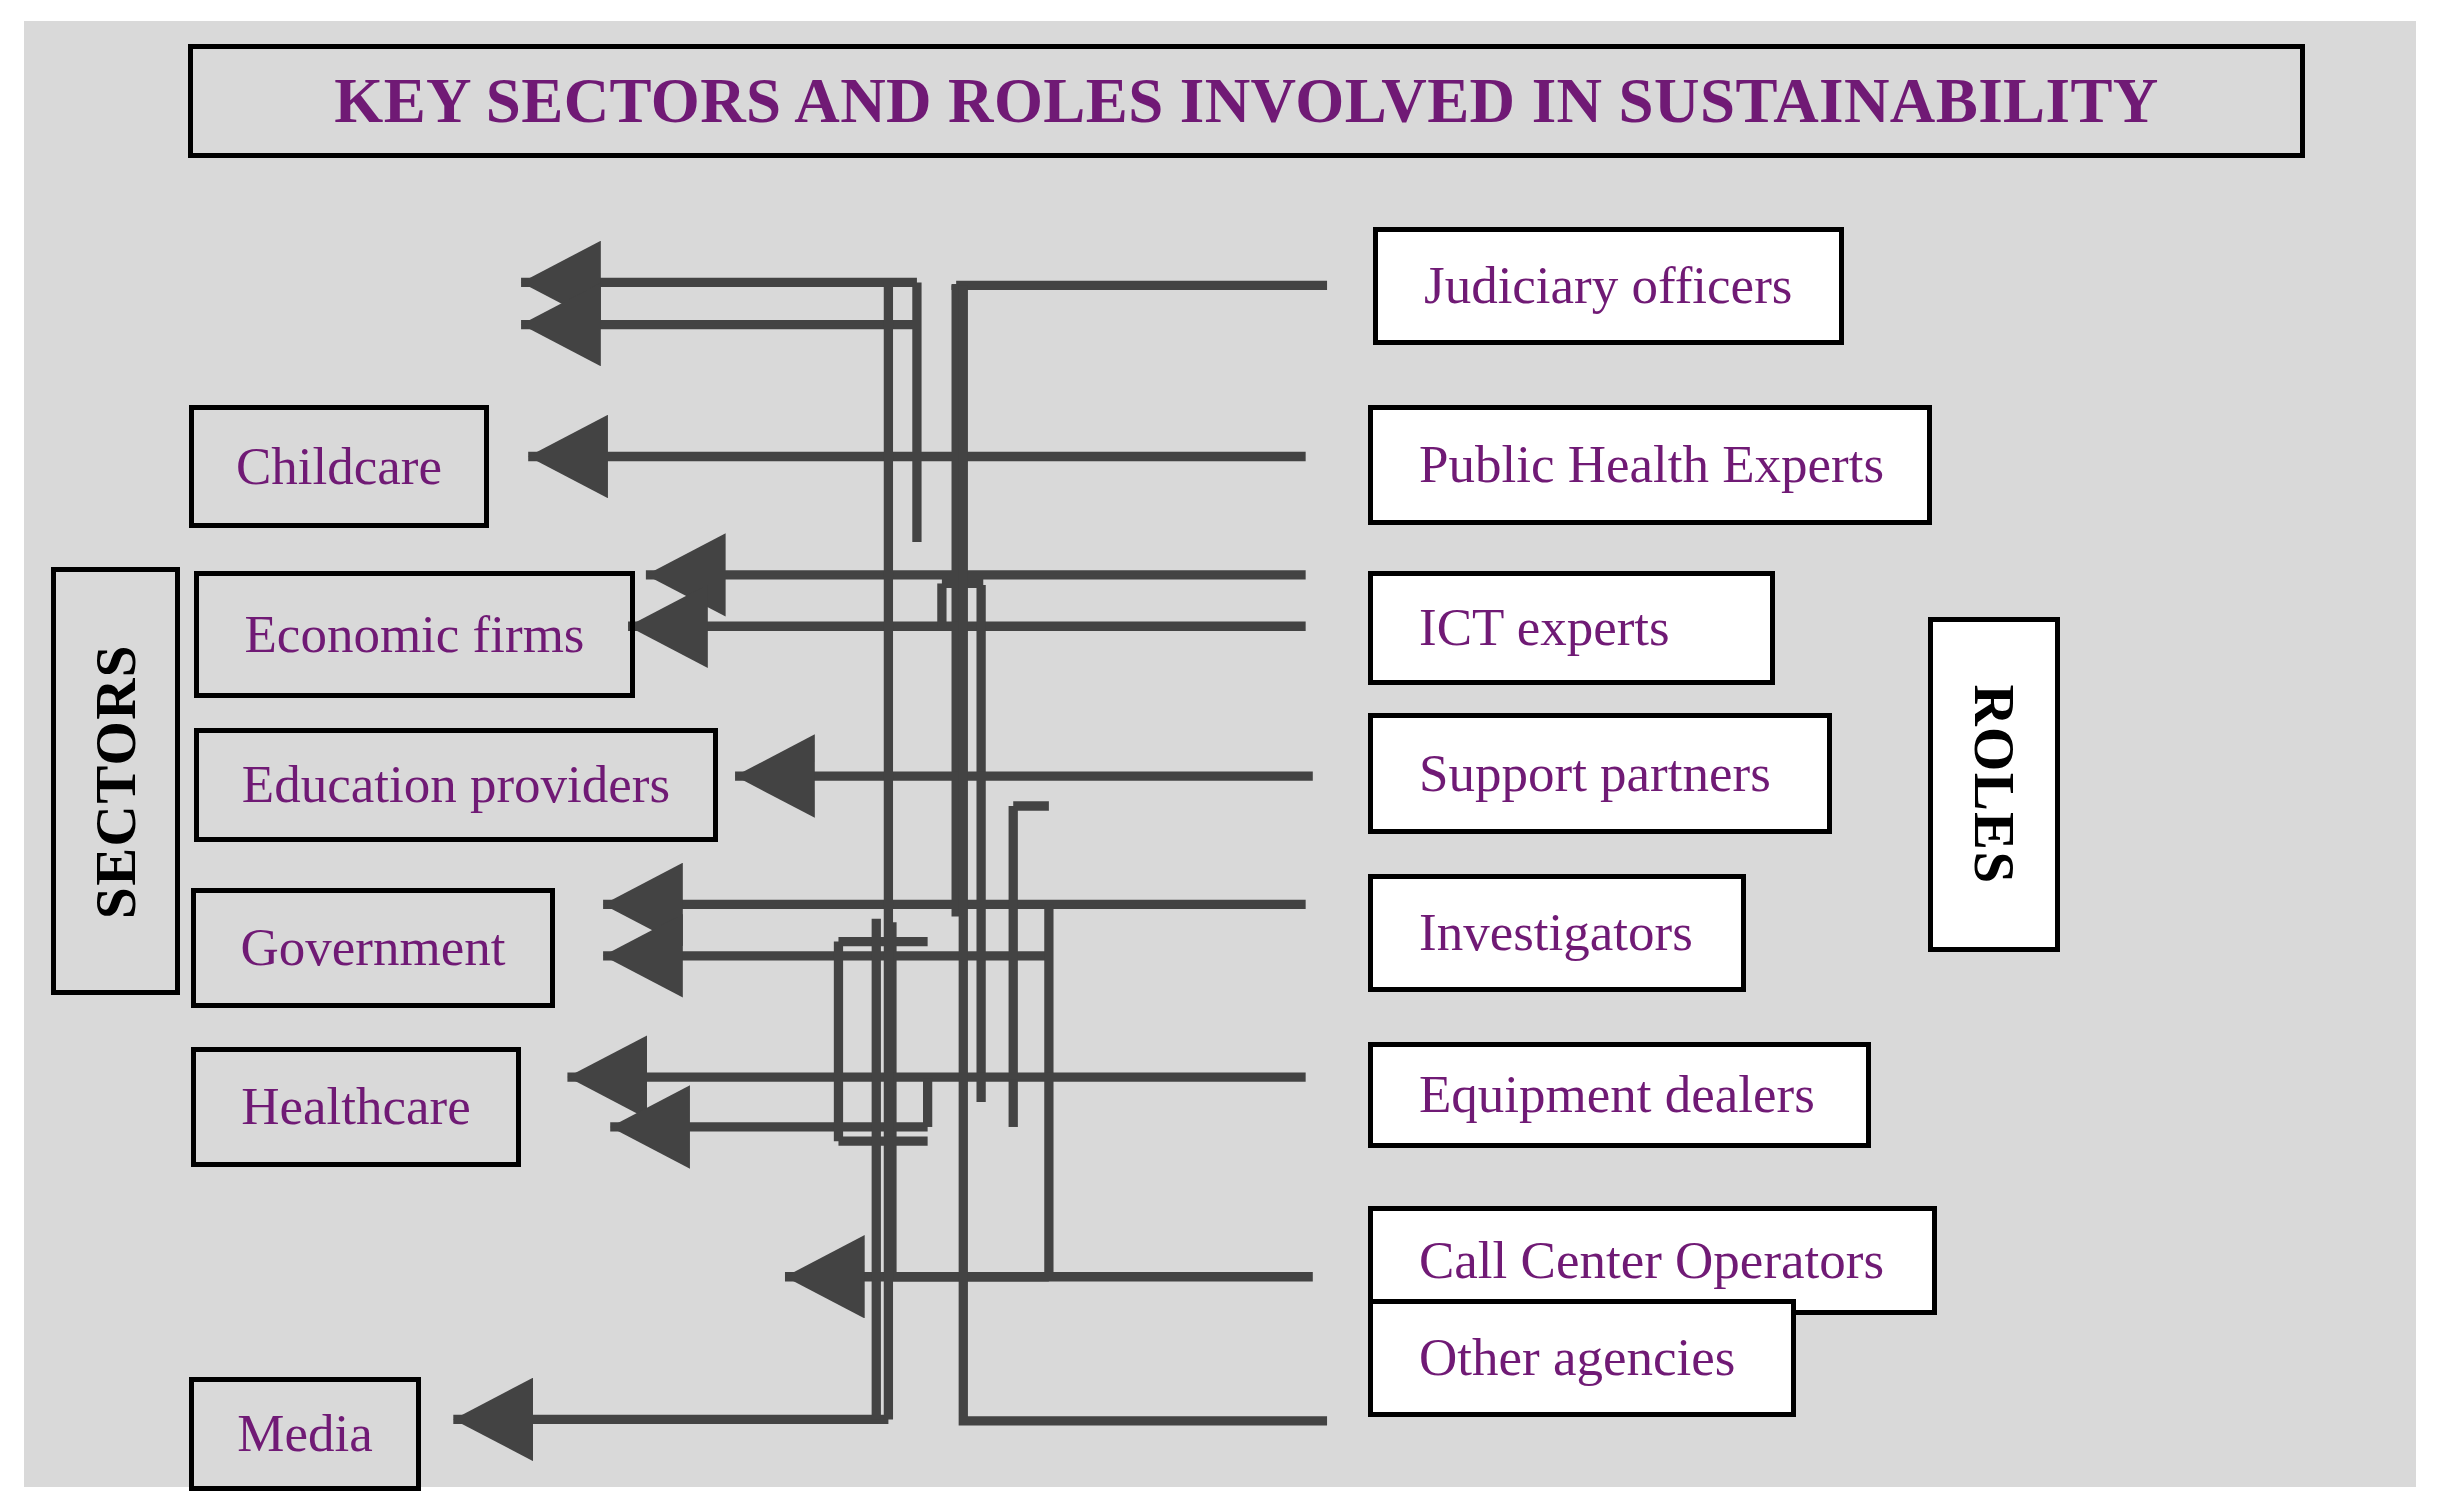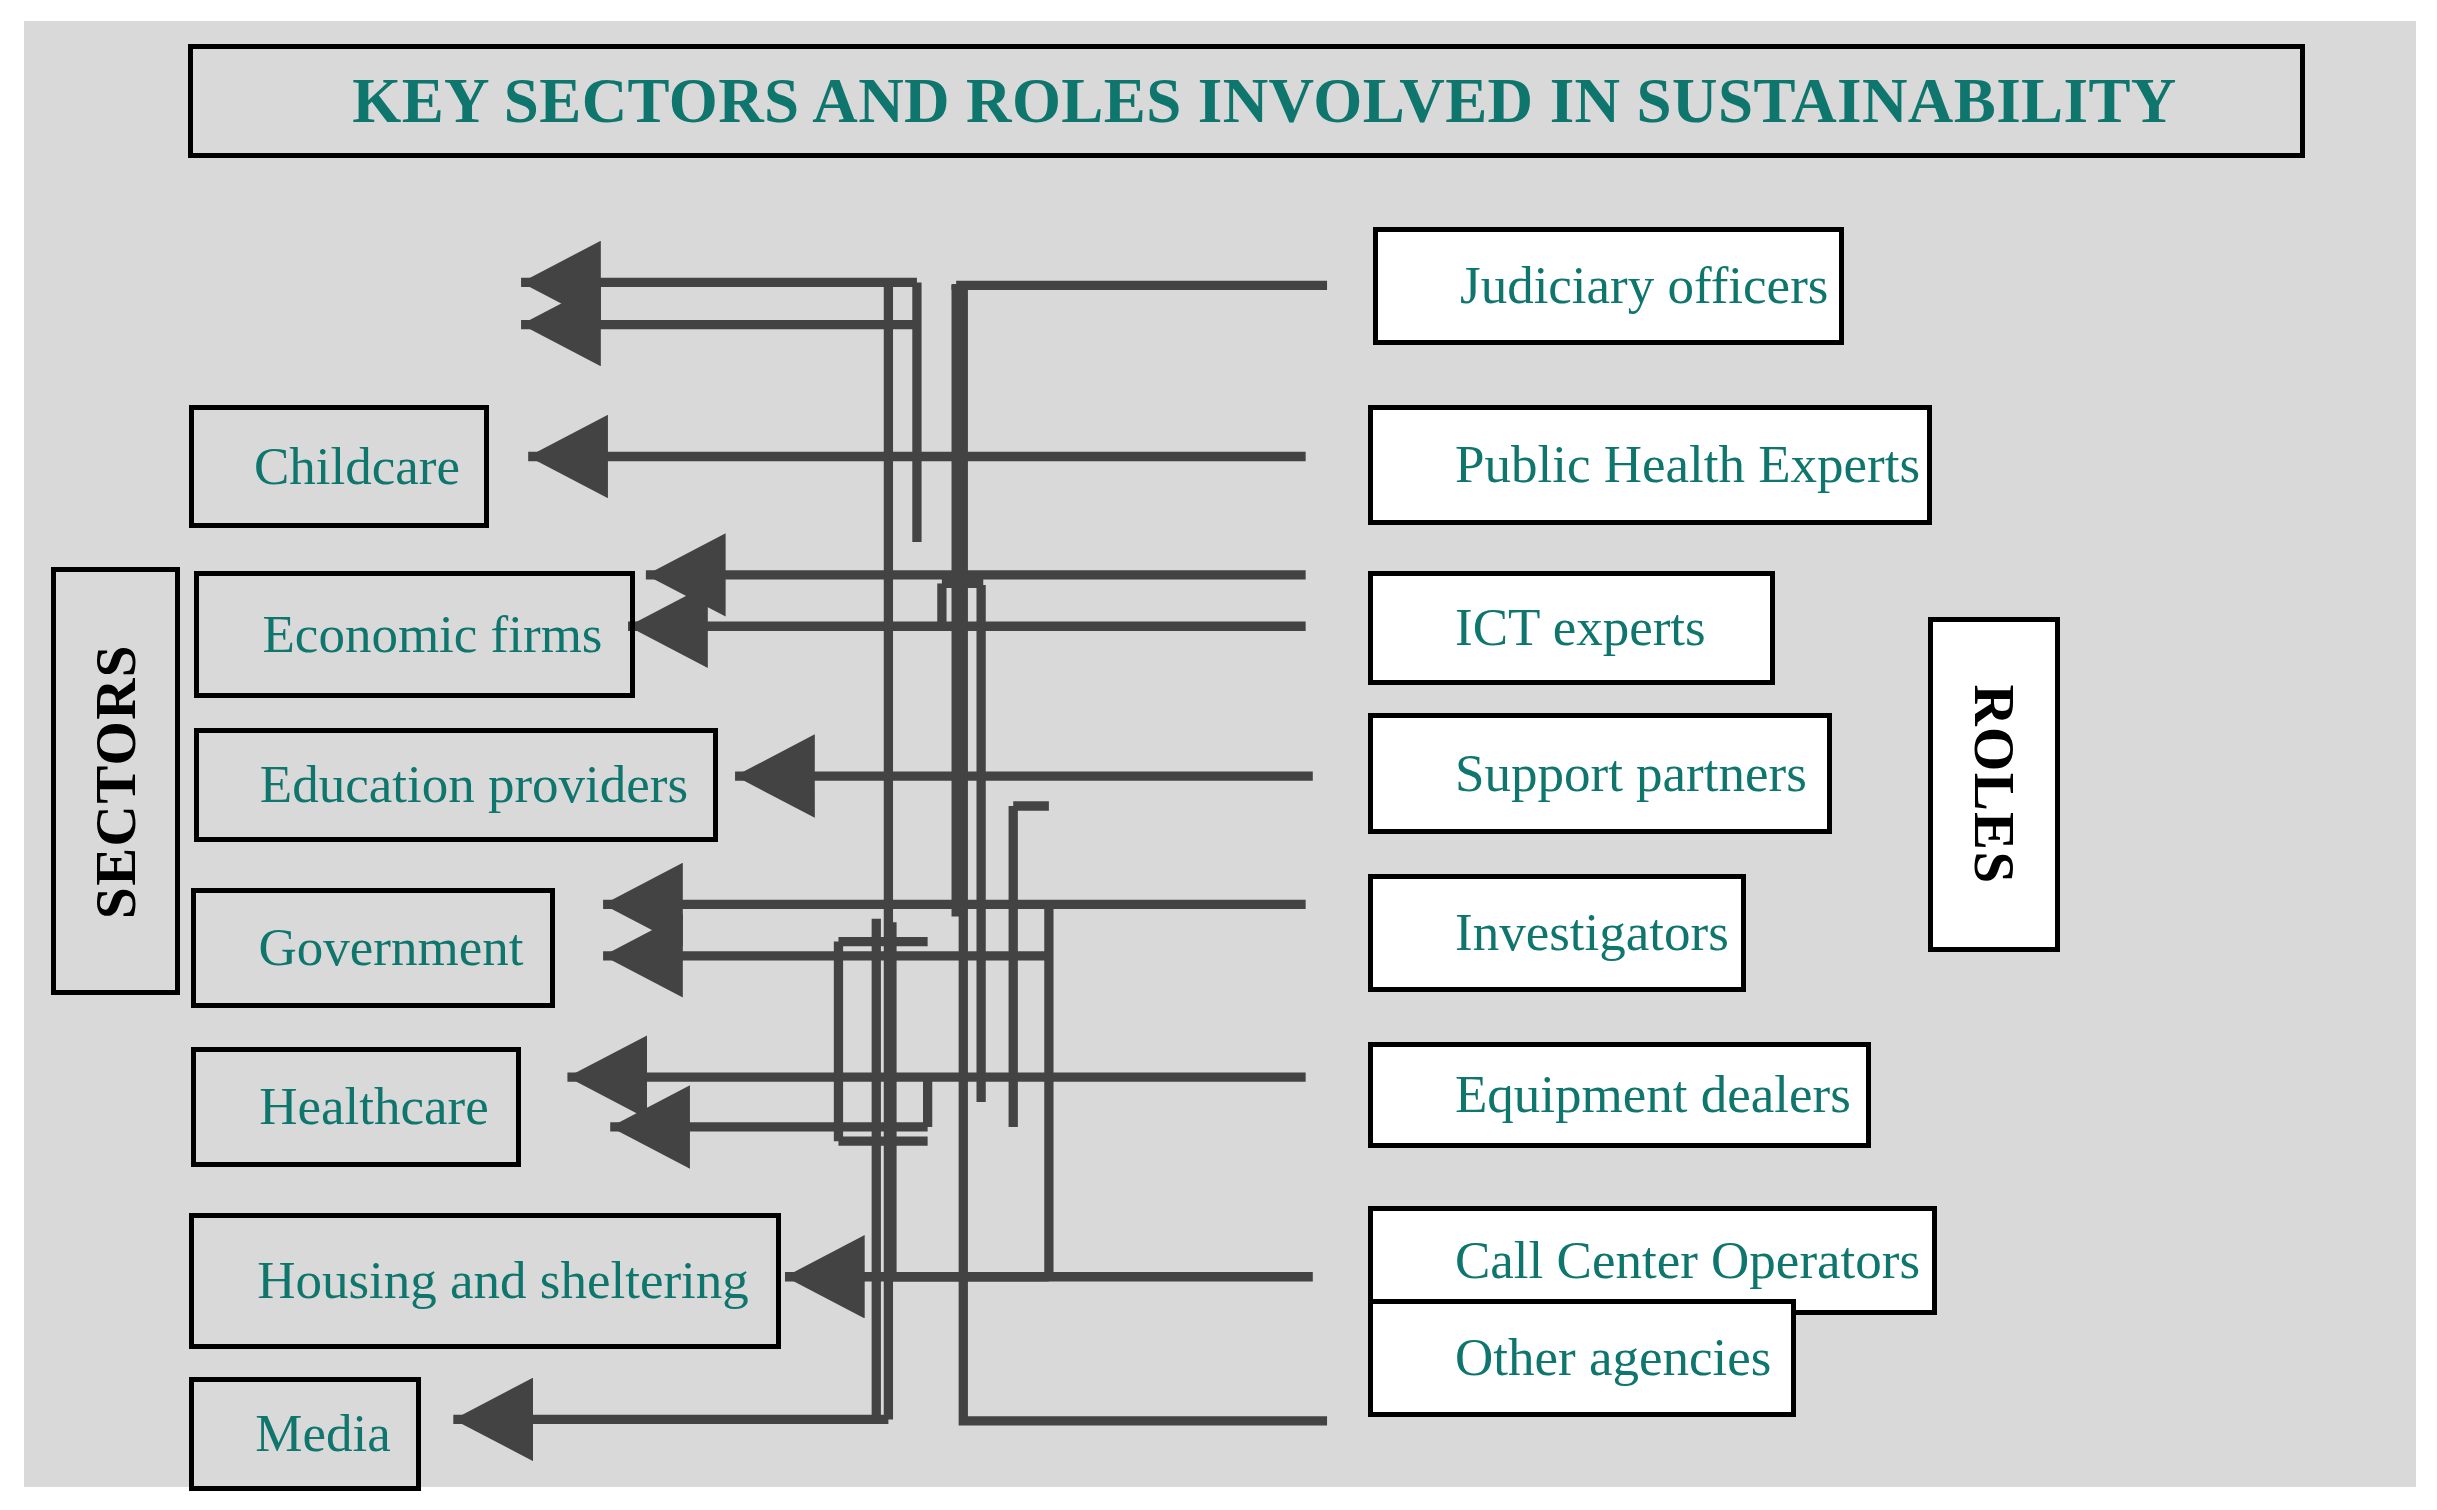--- a/index.html
+++ b/index.html
@@ -13,24 +13,23 @@
   #canvas{
     position:absolute;left:23.5px;top:21.4px;
     width:2392px;height:1466px;
     background:#d9d9d9;
   }
   .box{
     position:absolute;
     box-sizing:border-box;
     border:5px solid #000000;
     display:flex;align-items:center;
-    color:#0f766e;
+    color:#701a75;
     line-height:1.05;
     white-space:nowrap;
-    padding-left:36px;
   }
   .box.sector{background:transparent;justify-content:center;}
   .box.role{background:#ffffff;justify-content:flex-start;}
   .box .lbl{display:block;}
   #title-box{
     left:188px;top:44px;width:2117px;height:114px;
     border:5px solid #000;
     background:transparent;
     display:flex;align-items:center;justify-content:center;
     font-weight:bold;font-size:63px;letter-spacing:0.4px;
@@ -125,23 +124,20 @@
   </div>
   <div class="box sector" style="left:194px;top:728px;width:524px;height:114px;">
     <span class="lbl">Education providers</span>
   </div>
   <div class="box sector" style="left:191px;top:888px;width:364px;height:120px;">
     <span class="lbl">Government</span>
   </div>
   <div class="box sector" style="left:191px;top:1047px;width:330px;height:120px;">
     <span class="lbl">Healthcare</span>
   </div>
-  <div class="box sector" style="left:189px;top:1213px;width:592px;height:136px;">
-    <span class="lbl">Housing and sheltering</span>
-  </div>
   <div class="box sector" style="left:189px;top:1377px;width:232px;height:114px;">
     <span class="lbl">Media</span>
   </div>
 
   <div class="box role" style="left:1373px;top:227px;width:471px;height:118px;">
     <span class="lbl">Judiciary officers</span>
   </div>
   <div class="box role" style="left:1368px;top:405px;width:564px;height:120px;">
     <span class="lbl">Public Health Experts</span>
   </div>

